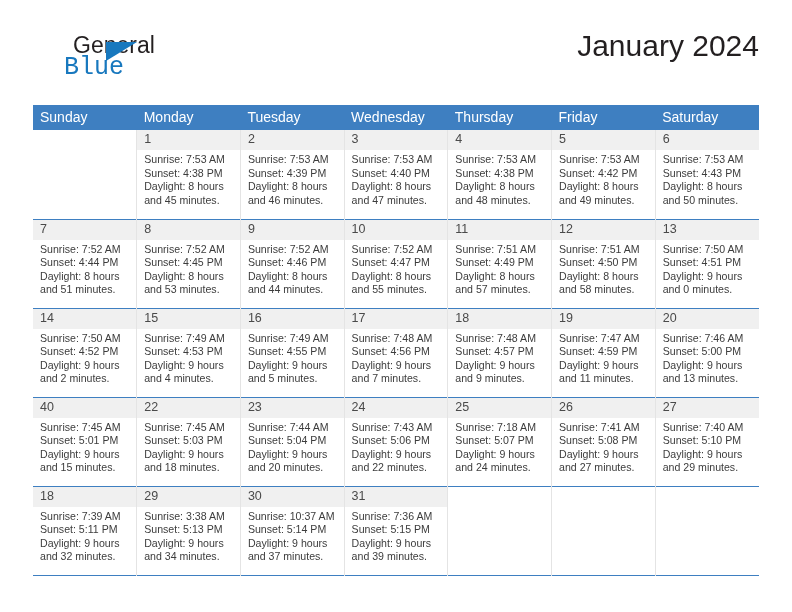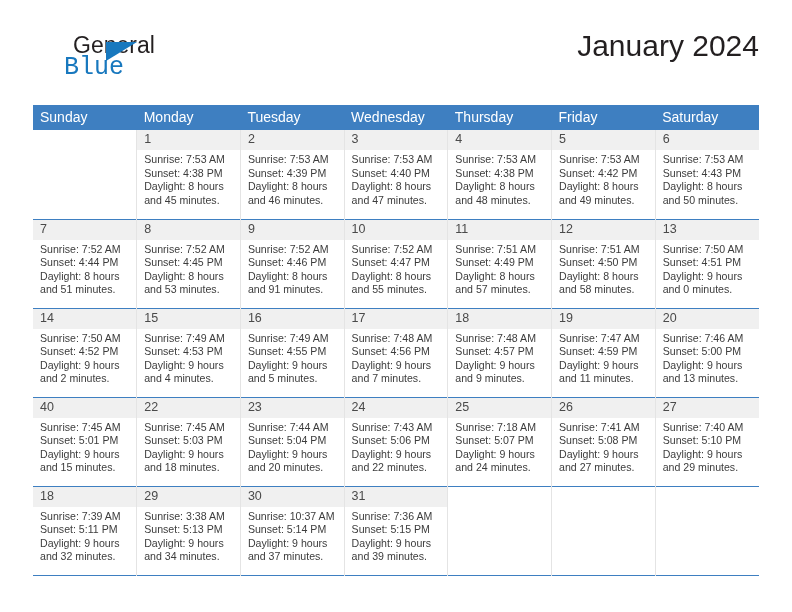--- a/index.html
+++ b/index.html
@@ -220,21 +220,21 @@
               <span>Sunrise: 7:52 AM</span>
               <span>Sunset: 4:45 PM</span>
               <span class="dl">Daylight: 8 hours and 53 minutes.</span>
             </span>
           </td>
           <td class="cell">
             <span class="daynum">9</span>
             <span class="info">
               <span>Sunrise: 7:52 AM</span>
               <span>Sunset: 4:46 PM</span>
-              <span class="dl">Daylight: 8 hours and 91 minutes.</span>
+              <span class="dl">Daylight: 8 hours and 44 minutes.</span>
             </span>
           </td>
           <td class="cell">
             <span class="daynum">10</span>
             <span class="info">
               <span>Sunrise: 7:52 AM</span>
               <span>Sunset: 4:47 PM</span>
               <span class="dl">Daylight: 8 hours and 55 minutes.</span>
             </span>
           </td>

